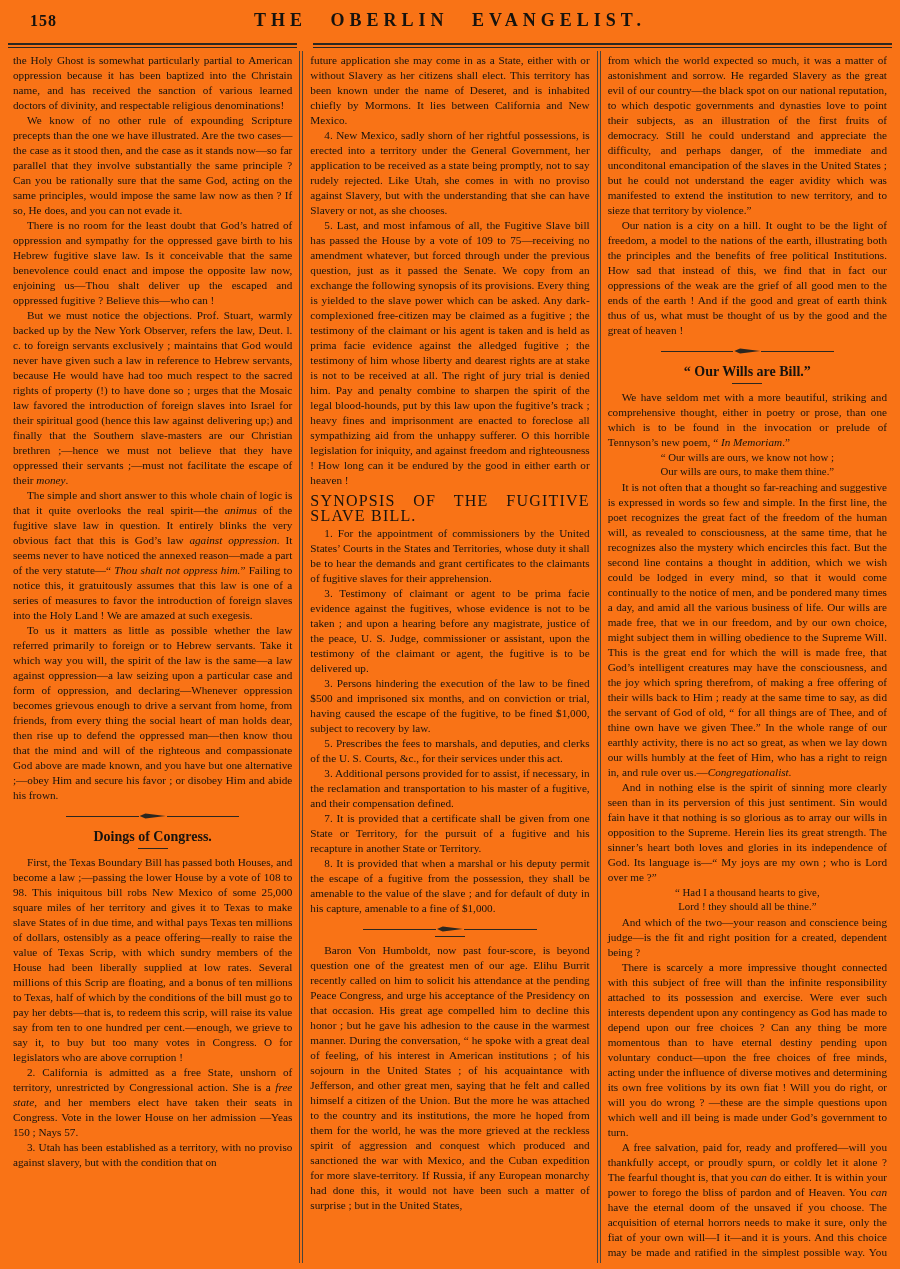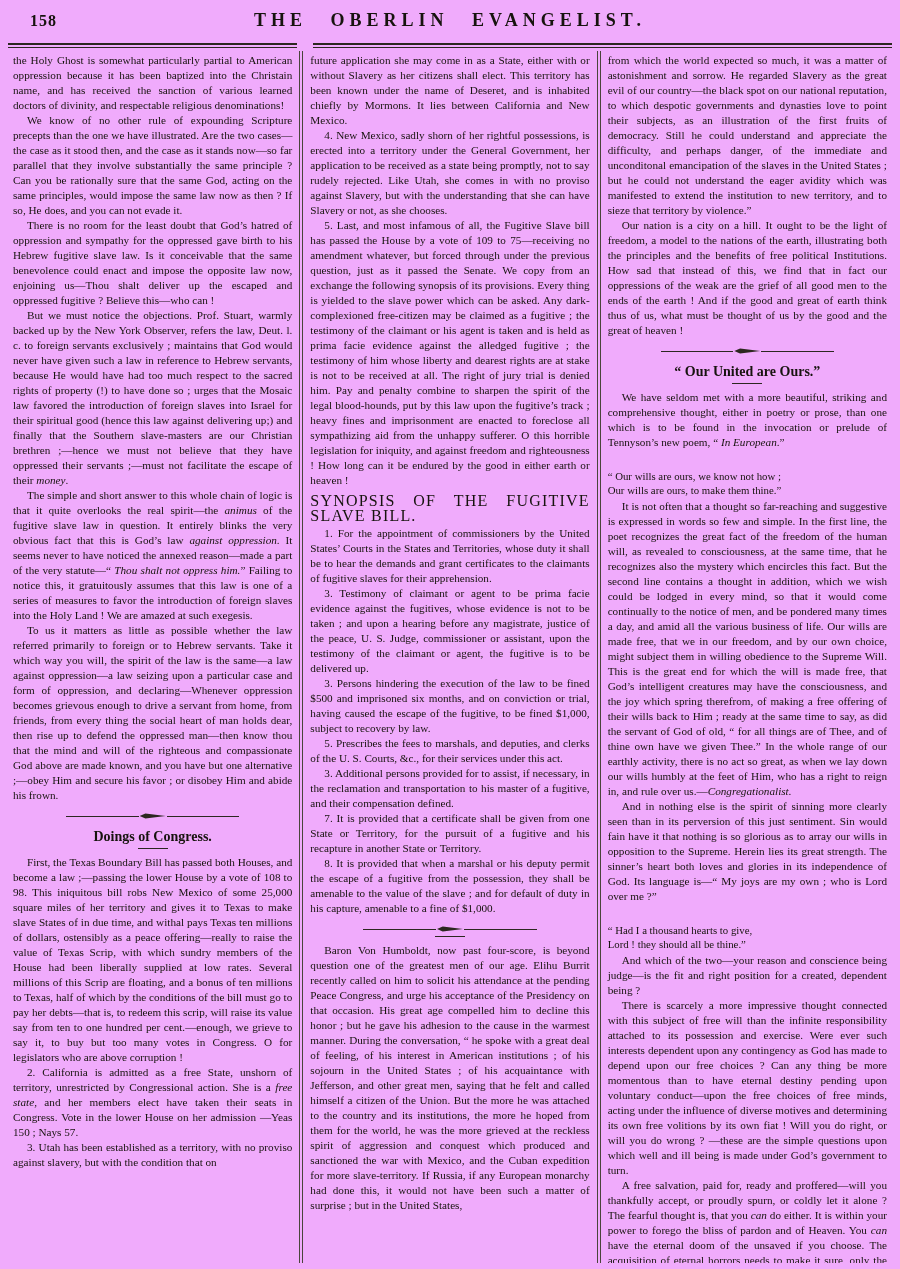--- a/index.html
+++ b/index.html
@@ -1,17 +1,17 @@
 <!DOCTYPE html>
 <html><head>
 <meta charset="utf-8">
 <style>
   html,body { margin:0; padding:0; background:#d8d5cd; }
   .page {
-    width:900px; height:1269px; margin:0 auto; background:#f0abfc;
+    width:900px; height:1269px; margin:0 auto; background:#f97316;
     font-family:"Liberation Serif","DejaVu Serif",serif; color:#17130e;
     box-sizing:border-box; padding:6px 8px 0 8px; overflow:hidden; position:relative;
   }
   .pg-header { position:relative; height:32px; }
   .page-num { position:absolute; left:22px; top:6px; font-size:16px; font-weight:bold; letter-spacing:1px; }
   .masthead { position:absolute; left:0; right:0; top:4px; margin:0; text-align:center;
     font-size:18px; font-weight:bold; letter-spacing:5px; word-spacing:14px; }
   .header-rules { display:flex; gap:16px; margin-top:5px; }
   .hrule { height:2px; border-top:2px solid #2c2720; border-bottom:1px solid #2c2720; }
   .hrule.first { width:289px; }
@@ -22,21 +22,21 @@
   .col-sep { width:2px; border-left:1px solid #4a443b; border-right:1px solid #4a443b; margin:0 2px; }
   .para { margin:0; text-indent:14px; }
   .para.flush { text-indent:0; }
   .article-heading { text-align:center; font-size:14px; font-weight:bold; margin:9px 8px 1px 8px; line-height:17px; }
   .heading-rule { width:30px; border-top:1.5px solid #2c2720; margin:3px auto 6px auto; }
   .sub-heading { font-size:16px; font-weight:normal; letter-spacing:1.2px; margin:5px 0 3px 0; }
   .divider { display:flex; align-items:center; justify-content:center; width:62%; margin:10px auto 4px auto; }
   .dline { flex:1; border-top:1px solid #2c2720; }
   .diamond { width:26px; height:6px; background:#2c2720; margin:0 1px;
     clip-path:polygon(0 50%, 22% 8%, 100% 50%, 22% 92%); }
-  .verse { text-align:left; text-indent:0; margin:19px 0 2px 0; font-size:10.8px; line-height:14px; }
+  .verse { text-align:center; text-indent:0; margin:0 0 2px 0; font-size:10.8px; line-height:14px; }
 </style>
 </head>
 <body>
 
 <div class="page">
   <header class="pg-header">
     <span class="page-num">158</span>
     <h1 class="masthead">THE OBERLIN EVANGELIST.</h1>
   </header>
   <div class="header-rules">
@@ -85,23 +85,23 @@
       </section>
     <div class="col-sep"></div>
     <section class="column">
         <p class="para flush">from which the world expected so much, it was a matter of astonishment and sorrow.  He regarded Slavery as the great evil of our country—the black spot on our national reputation, to which despotic governments and dynasties love to point their subjects, as an illustration of the first fruits of democracy.  Still he could understand and appreciate the difficulty, and perhaps danger, of the immediate and unconditonal emancipation of the slaves in the United States ; but he could not understand the eager avidity which was manifested to extend the institution to new territory, and to sieze that territory by violence.”</p>
         <p class="para">Our nation is a city on a hill.  It ought to be the light of freedom, a model to the nations of the earth, illustrating both the principles and the benefits of free political Institutions.  How sad that instead of this, we find that in fact our oppressions of the weak are the grief of all good men to the ends of the earth !  And if the good and great of earth think thus of us, what must be thought of us by the good and the great of heaven !</p>
         <div class="divider">
           <span class="dline"></span>
           <span class="diamond"></span>
           <span class="dline"></span>
         </div>
-        <h2 class="article-heading">“ Our United are Ours.”</h2>
+        <h2 class="article-heading">“ Our Wills are Bill.”</h2>
         <div class="heading-rule"></div>
-        <p class="para">We have seldom met  with a more beautiful, striking and comprehensive thought, either in poetry or prose, than one which is to be found in the invocation or prelude of Tennyson’s new poem, “ <i>In European</i>.”</p>
+        <p class="para">We have seldom met  with a more beautiful, striking and comprehensive thought, either in poetry or prose, than one which is to be found in the invocation or prelude of Tennyson’s new poem, “ <i>In Memoriam</i>.”</p>
         <div class="verse">
           <div>“ Our wills are ours, we know not how ;</div>
           <div>Our wills are ours, to make them thine.”</div>
         </div>
         <p class="para">It is not often that a thought so far-reaching and suggestive is expressed in words so few and simple.  In the first line, the poet recognizes the great fact of the freedom of the human will, as revealed to consciousness, at the same time, that he recognizes also the mystery which encircles this fact.  But the second line contains a thought in addition, which we wish could be lodged in every mind, so that it would come continually to the notice of men, and be pondered many times a day, and amid all the various business of life.  Our wills are made free, that we in our freedom, and by our own choice, might subject them in willing obedience to the Supreme Will.  This is the great end for which the will is made free, that God’s intelligent creatures may have the consciousness, and the joy which spring therefrom, of making a free offering of their wills back to Him ; ready at the same time to say, as did the servant of God of old, “ for all things are of Thee, and of thine own have we given Thee.”  In the whole range of our earthly activity, there is no act so great, as when we lay down our wills humbly at the feet of Him, who has a right to reign in, and rule over us.—<i>Congregationalist.</i></p>
         <p class="para">And in nothing else is the spirit of sinning more clearly seen than in its perversion of this just sentiment. Sin would fain have it that nothing is so glorious as to array our wills in opposition to the Supreme.  Herein lies its great strength.   The sinner’s heart both loves and glories in its independence of God.   Its language is—“ My joys are my own ; who is Lord over me ?”</p>
         <div class="verse">
           <div>“ Had I a thousand hearts to give,</div>
           <div>Lord !  they should all be thine.”</div>
         </div>

